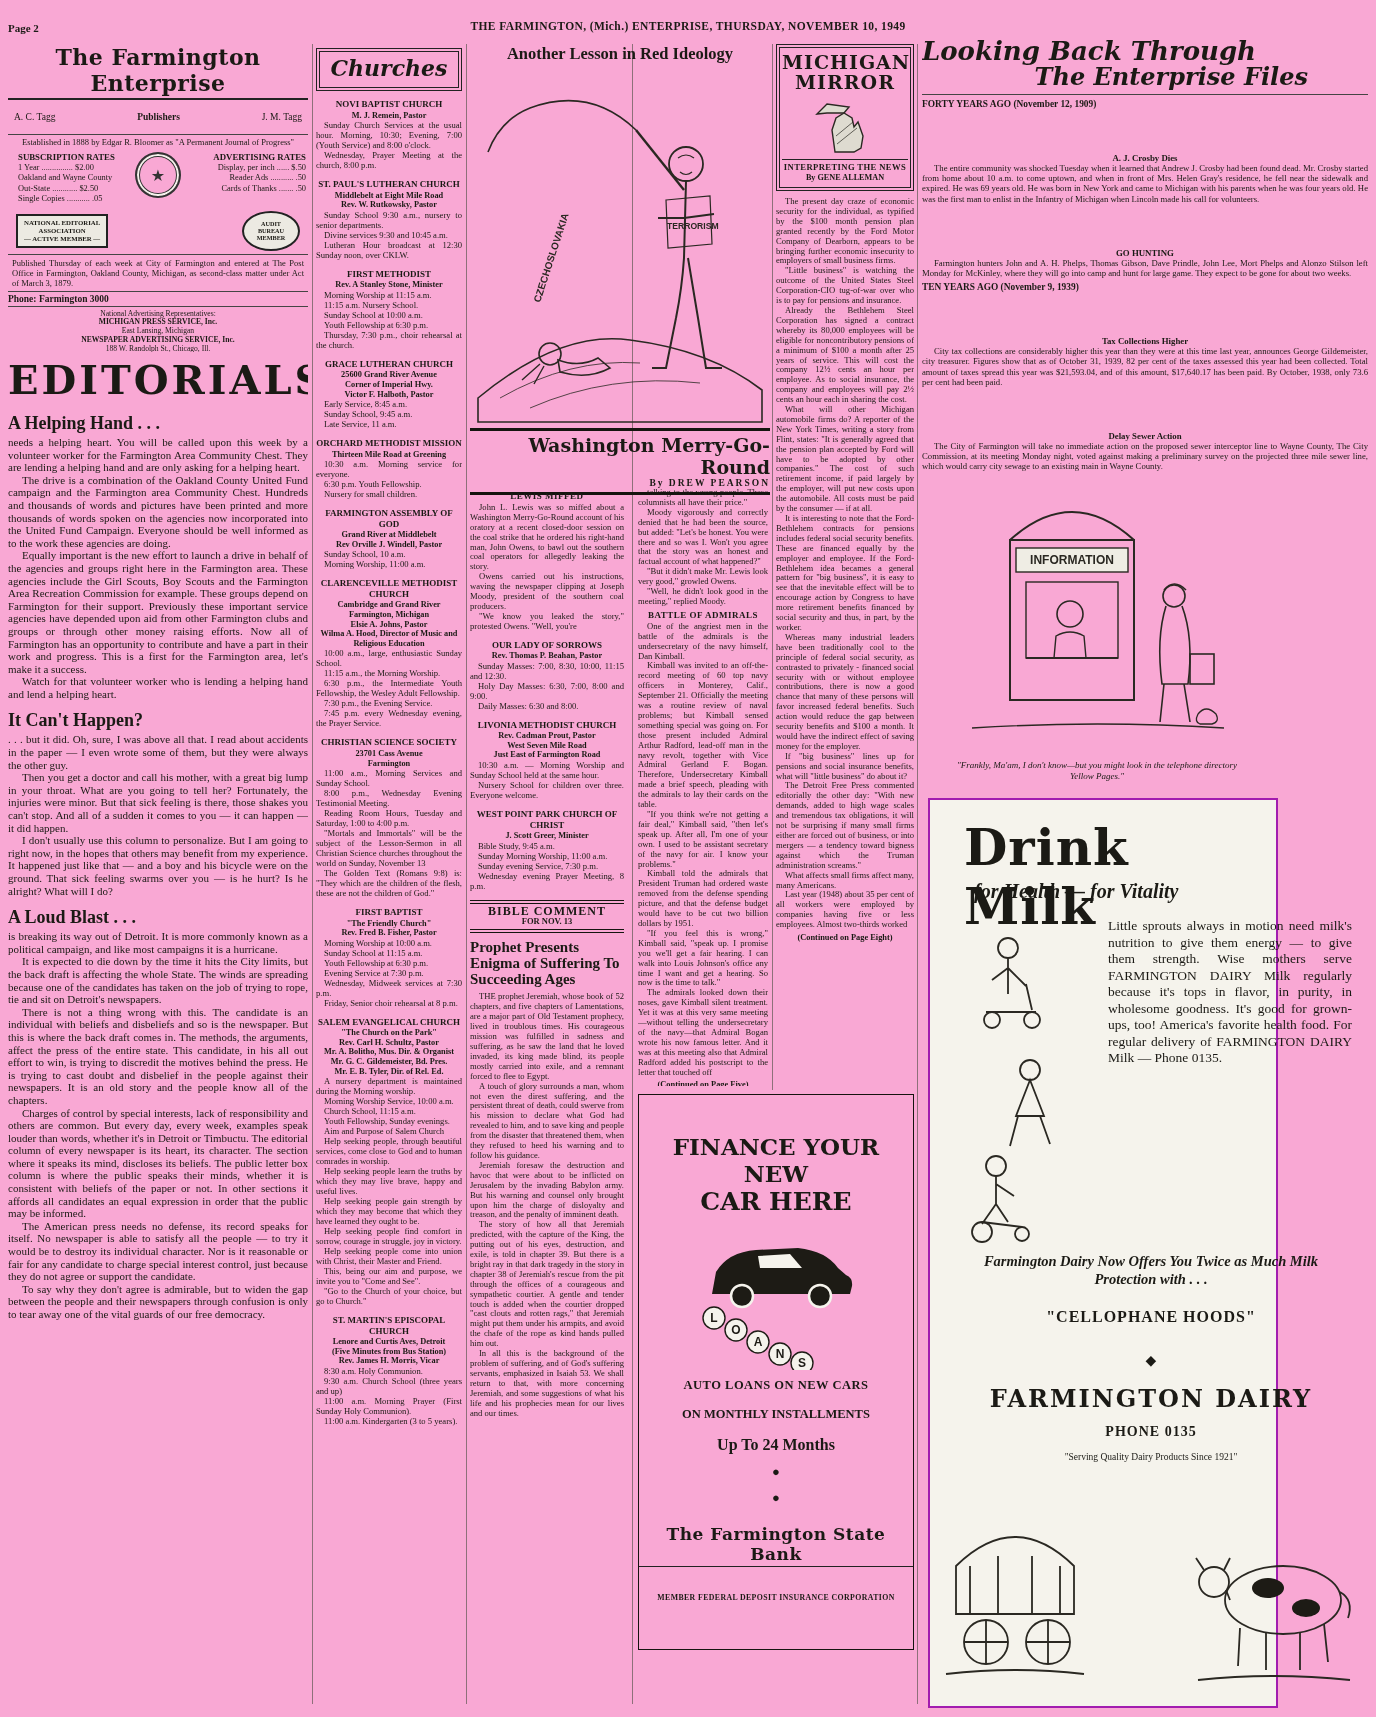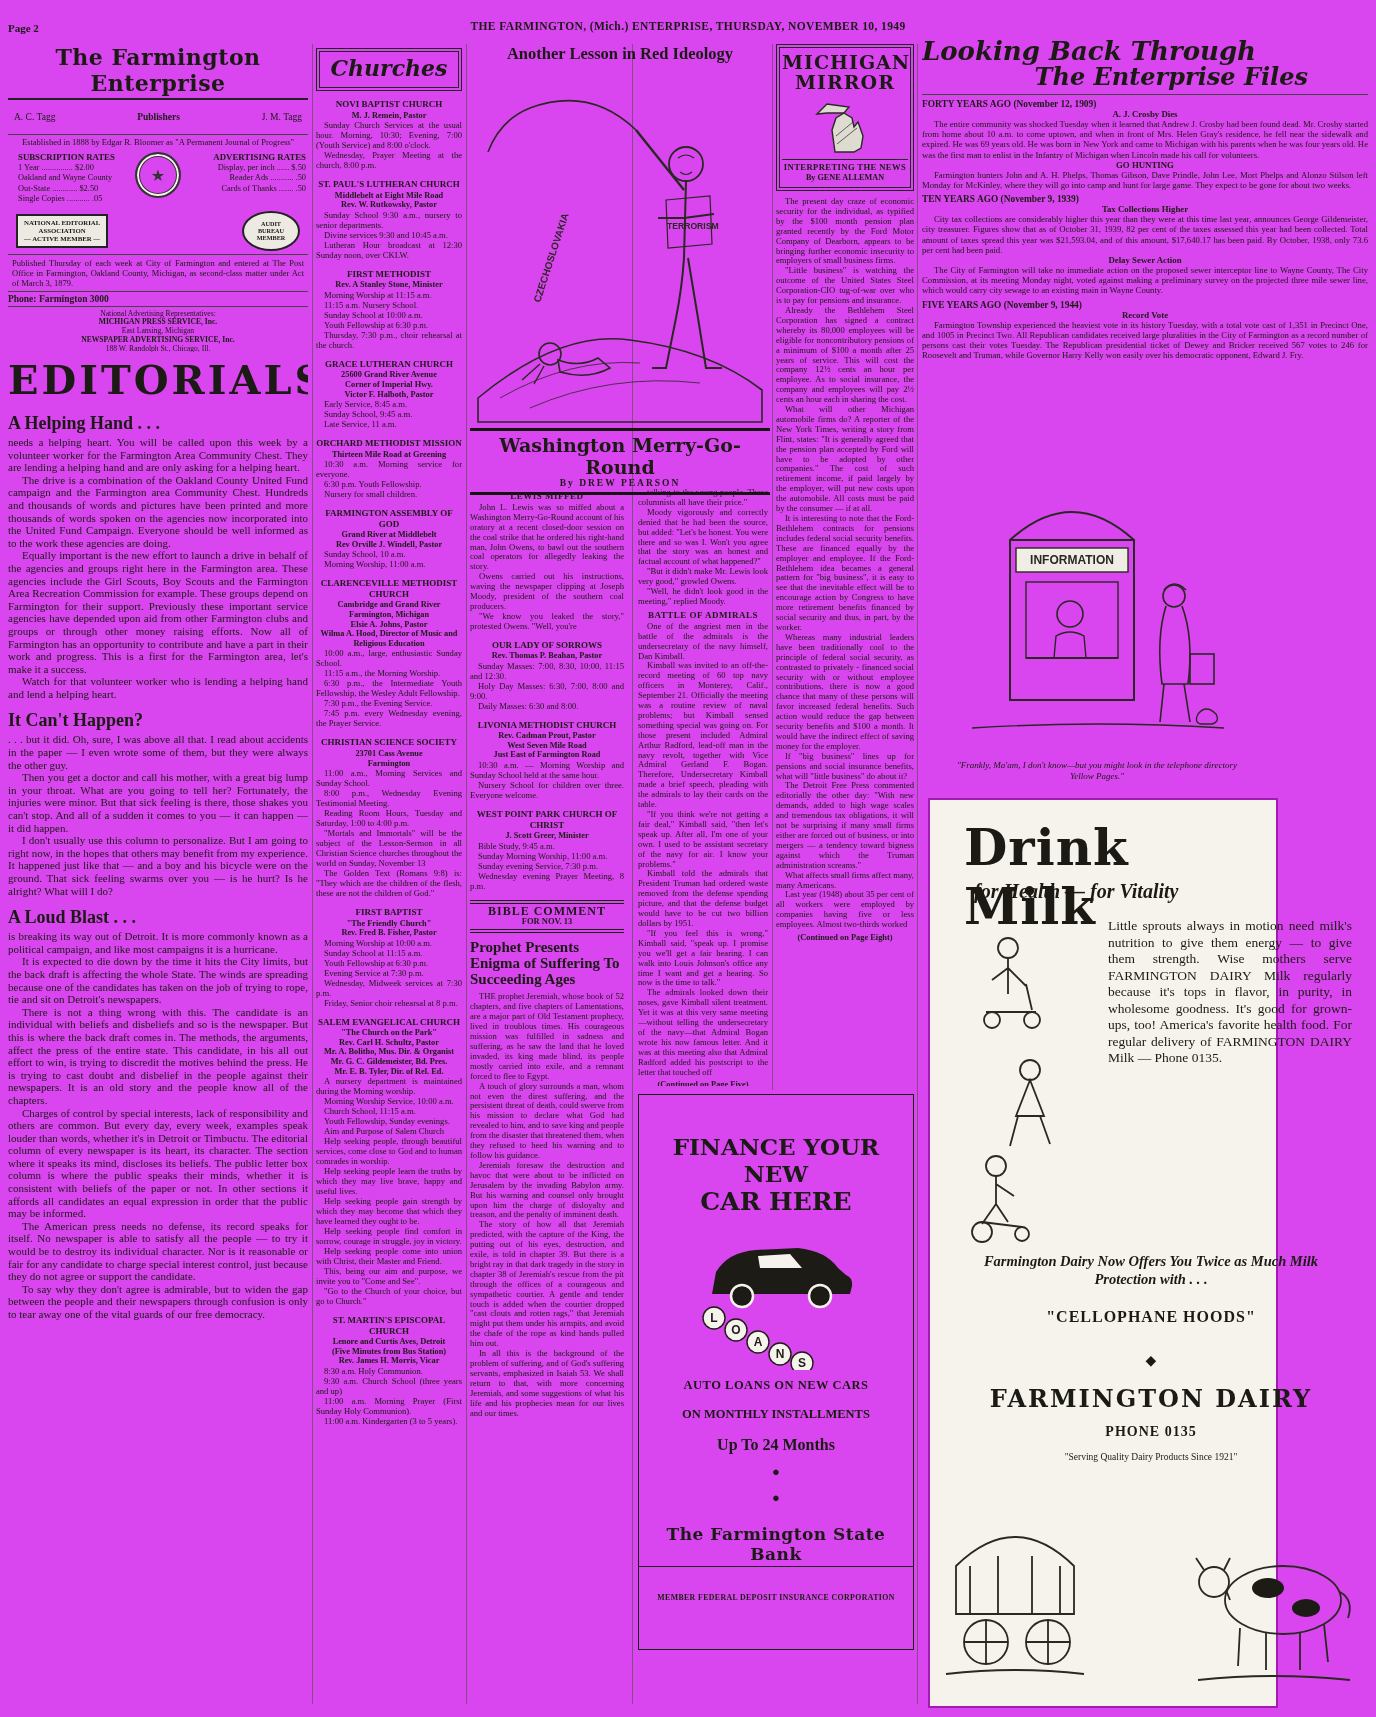--- a/index.html
+++ b/index.html
@@ -1,18 +1,18 @@
 <!DOCTYPE html>
 <html><head>
 <meta charset="utf-8">
 <style>
   * { margin:0; padding:0; box-sizing:border-box; }
   html,body { background:#dcdad4; }
   .page {
-    position:relative; width:1376px; height:1717px; background:#d946ef;
+    position:relative; width:1376px; height:1717px; background:#f9a8d4;
     color:#1b1a15; font-family:"Liberation Serif", serif; overflow:hidden;
     margin:0 auto;
   }
   .abs { position:absolute; }
   .sep { position:absolute; width:1px; background:#55524a; opacity:.65; }
 
   
   .pg-num { font-size:11px; font-weight:bold; }
   .pg-head { width:100%; text-align:center; font-size:11.5px; font-weight:bold; letter-spacing:.4px; }
 
@@ -69,21 +69,21 @@
   .mirror-box-inner { border:1px solid #222; text-align:center; padding:4px 2px; }
   .mirror-title { font-size:19px; font-weight:bold; font-family:"DejaVu Serif", serif; line-height:20px; letter-spacing:1px; }
   .mirror-sub { border-top:1px solid #222; margin-top:3px; padding-top:2px; font-size:8.6px; font-weight:bold; letter-spacing:.4px; }
   .mirror-by { font-size:8.2px; font-weight:bold; padding:1px 0 1px; }
 
   
   .lb { width:446px; height:440px; overflow:hidden; }
   .lb-title1 { font-size:26px; font-weight:bold; font-style:italic; font-family:"DejaVu Serif", serif; }
   .lb-title2 { font-size:24px; font-weight:bold; font-style:italic; font-family:"DejaVu Serif", serif; text-align:right; padding-right:60px; margin-top:-4px; border-bottom:1px solid #444; padding-bottom:3px; margin-bottom:3px; }
   .lb-era { text-align:left; font-weight:bold; font-size:9.4px; margin-top:4px; }
-  .lb-sub { text-align:center; font-weight:bold; font-size:8.8px; }
+  .lb-sub { text-align:center; font-weight:bold; font-size:8.8px;margin-top:44px; }
   p.lbp { font-size:8.7px; line-height:10.2px; text-align:justify; text-indent:12px; }
 
   
   .info-caption { width:290px; text-align:center; font-size:9px; font-style:italic; line-height:10.5px; }
 
   
   .milk { width:350px; height:910px; border:2px solid #a21caf; background:#f5f3ec; }
   .milk-headline { font-size:50px; font-weight:bold; font-family:"DejaVu Serif", serif; letter-spacing:1px; }
   .milk-sub { font-size:20px; font-weight:bold; font-style:italic; }
   .milk-body { font-size:13.5px; line-height:16.5px; text-align:justify; }
@@ -379,21 +379,21 @@
     <path d="M208,90 q8,-6 16,0 M210,104 q6,5 12,0" fill="none" stroke="#2a2822" stroke-width="1.2"></path>
     <path d="M216,113 L214,190 Q212,220 206,250 M214,150 L188,150 M214,150 L244,146" fill="none" stroke="#2a2822" stroke-width="2"></path>
     <path d="M214,122 L166,62" fill="none" stroke="#2a2822" stroke-width="2.4"></path>
     <path d="M166,62 Q120,18 60,40 Q30,52 18,84" fill="none" stroke="#2a2822" stroke-width="1.6"></path>
     <path d="M206,250 L196,300 L182,300 M218,190 L228,250 L236,300 L252,300" fill="none" stroke="#2a2822" stroke-width="2"></path>
     <path d="M196,132 L240,128 L242,176 L198,180 Z" fill="none" stroke="#2a2822" stroke-width="1.2"></path>
     <text x="199" y="160" font-size="9" font-weight="bold" fill="#2a2822">​</text>
     <text x="197" y="161" font-size="8.6" font-weight="bold" fill="#2a2822">TERRORISM</text>
   </svg>
 
-  <div class="abs mgr-head" style="left:470px; top:428px;">
+  <div class="abs mgr-head" style="left:470px; top:428px;text-align:right;">
     <div class="mgr-title">Washington  Merry-Go-Round</div>
     <div class="mgr-by">By DREW PEARSON</div>
   </div>
 
   <div class="abs newscol" style="left:470px; top:488px; width:154px; height:1222px;">
     <div class="news-sec">LEWIS MIFFED</div>
     <div>
         <p class="npara">John L. Lewis was so miffed about a Washington Merry-Go-Round account of his oratory at a recent closed-door session on the coal strike that he ordered his right-hand man, John Owens, to bawl out the southern coal operators for allegedly leaking the story.</p>
         <p class="npara">Owens carried out his instructions, waving the newspaper clipping at Joseph Moody, president of the southern coal producers.</p>
         <p class="npara">"We know you leaked the story," protested Owens. "Well, you're</p>

